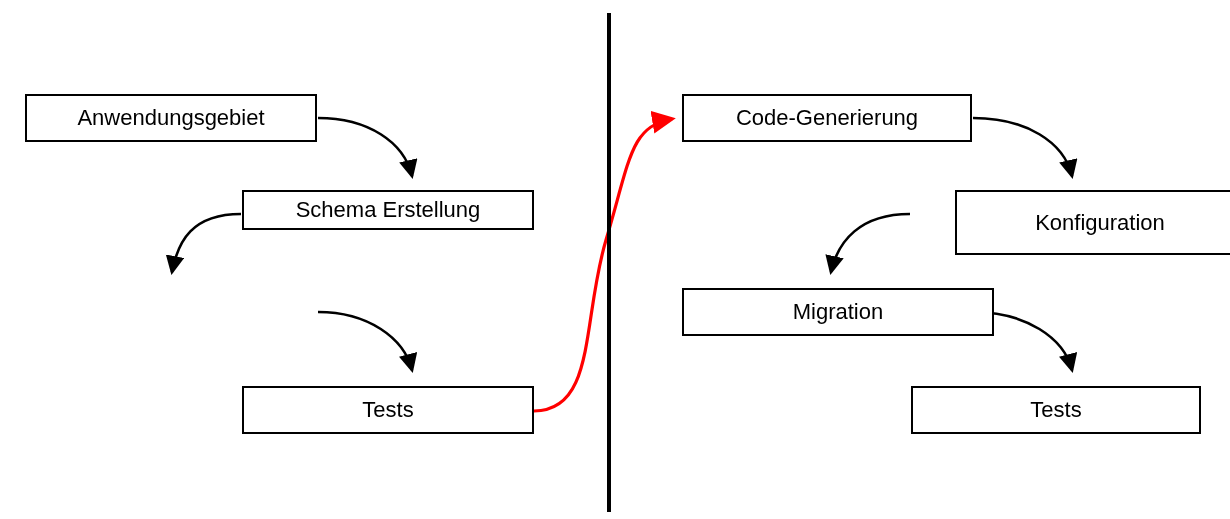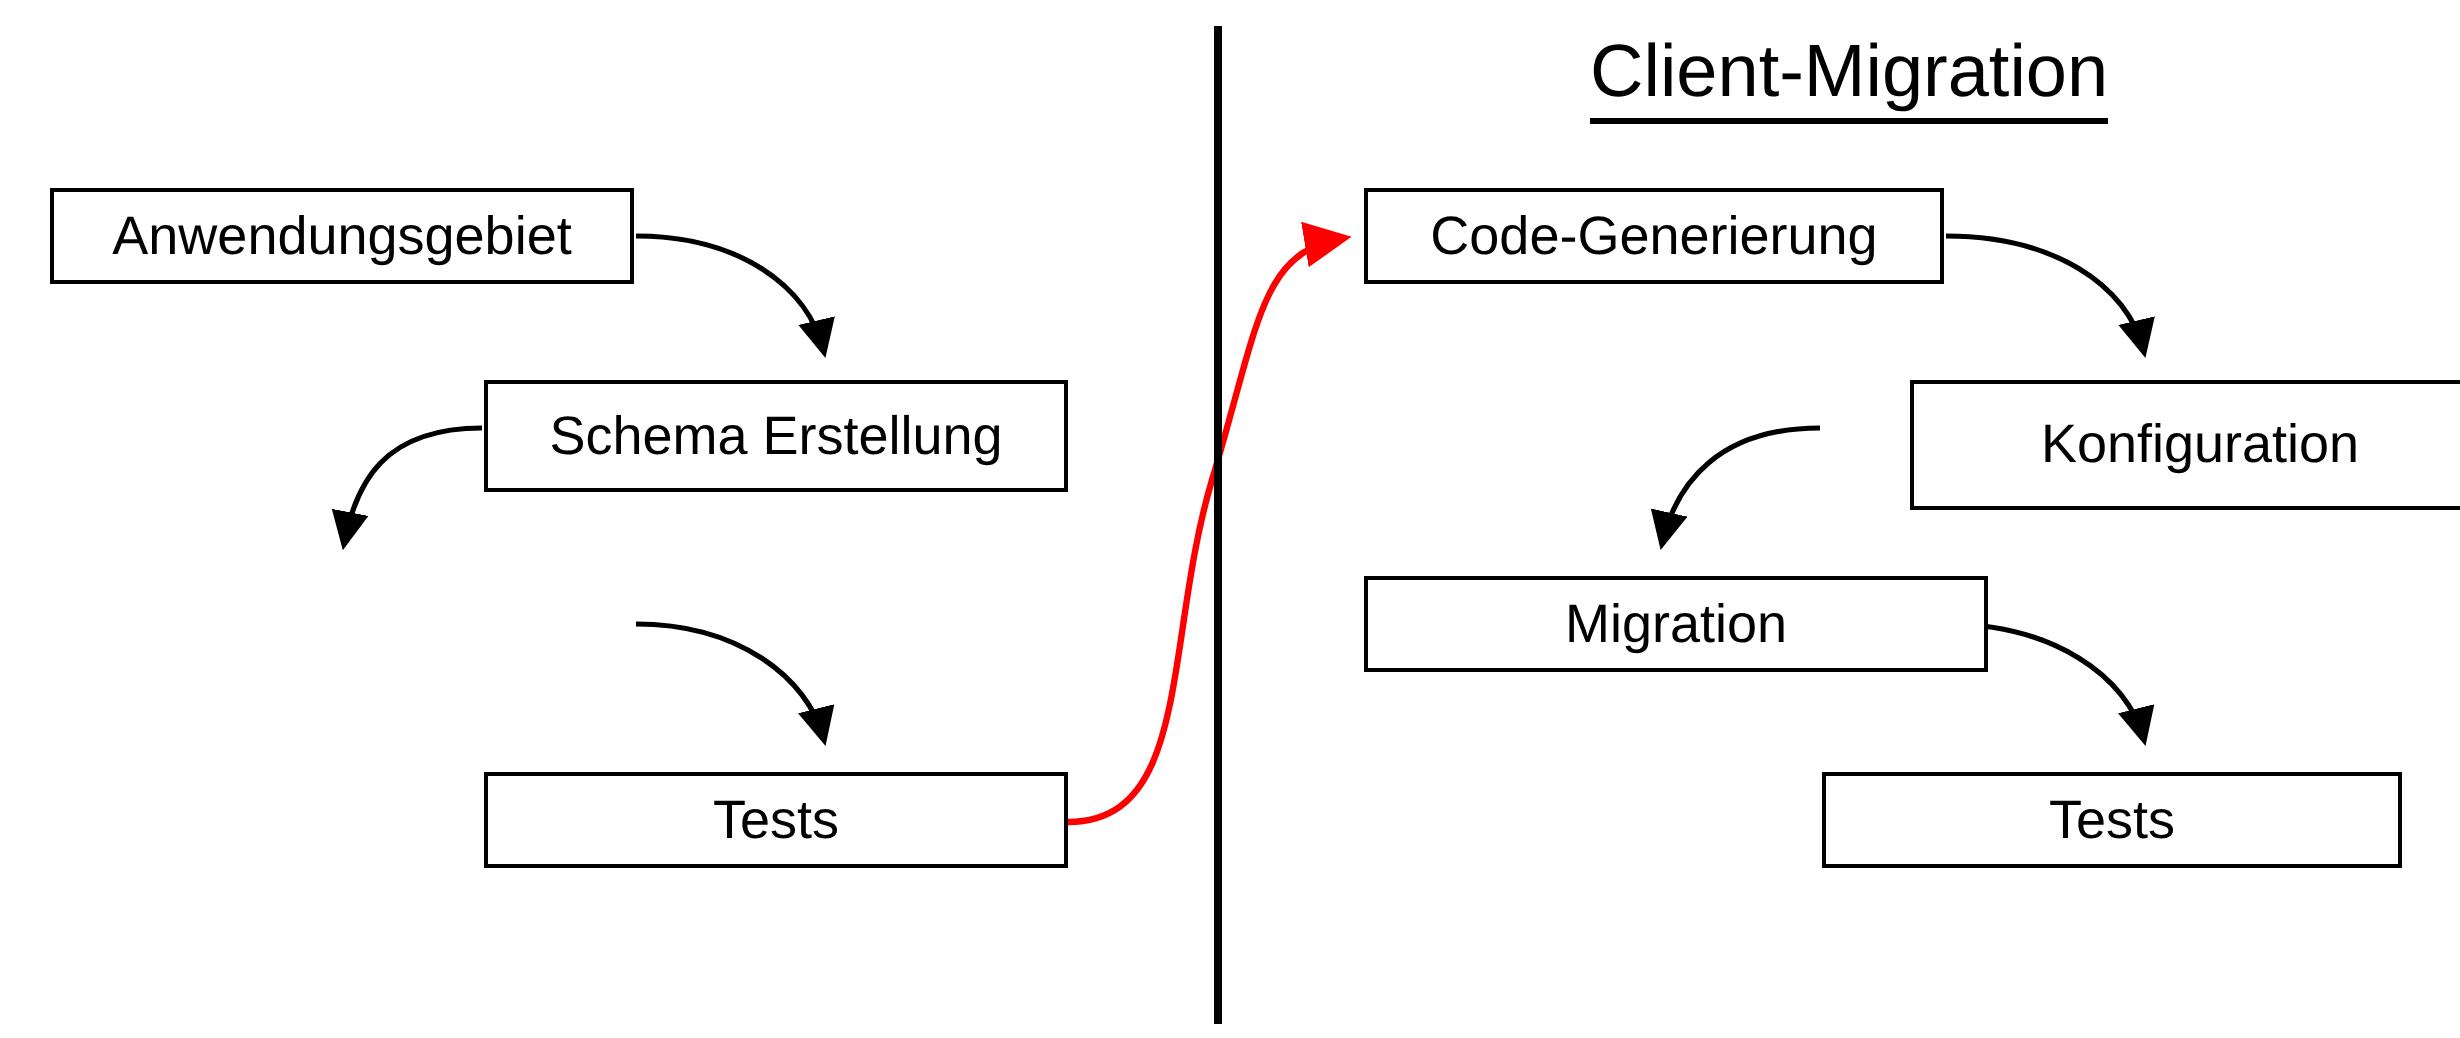--- a/index.html
+++ b/index.html
@@ -33,29 +33,29 @@
 
   
   .node{
     position:absolute;
     box-sizing:border-box;
     border:2px solid #000000;
     background:#ffffff;
     display:flex;
     align-items:center;
     justify-content:center;
-    font-size:27px;
+    font-size:22px;
     color:#000000;
     white-space:nowrap;
     z-index:3;
   }
 
   
   #node-anwendungsgebiet { left:25px;  top:94px;  width:292px; height:48px; }
-  #node-schema           { left:242px; top:190px; width:292px; height:56px; }
+  #node-schema           { left:242px; top:190px; width:292px; height:40px; }
   #node-laufzeit         { left:25px;  top:288px; width:292px; height:48px; }
   #node-tests-server     { left:242px; top:386px; width:292px; height:48px; }
   
   #node-codegen          { left:682px; top:94px;  width:290px; height:48px; }
   #node-konfiguration    { left:955px; top:190px; width:290px; height:65px; }
   #node-migration        { left:682px; top:288px; width:312px; height:48px; }
   #node-tests-client     { left:911px; top:386px; width:290px; height:48px; }
 
   
   #wires{
@@ -74,21 +74,20 @@
     background:#000000;
     z-index:4;
   }
 </style>
 </head>
 <body>
 
 <div id="canvas">
 
 
-  <div class="col-title" id="title-right">Client-Migration</div>
 
   <svg id="wires" viewBox="0 0 1230 519" xmlns="http://www.w3.org/2000/svg">
     <defs>
       <marker id="arrow-black" markerWidth="10" markerHeight="10" refX="6.2" refY="3.6" orient="auto" markerUnits="strokeWidth">
         <path d="M0,0 L0,7.2 L7.4,3.6 z" fill="#000000"></path>
       </marker>
       <marker id="arrow-red" markerWidth="10" markerHeight="10" refX="6.2" refY="3.6" orient="auto" markerUnits="strokeWidth">
         <path d="M0,0 L0,7.2 L7.4,3.6 z" fill="#ff0000"></path>
       </marker>
     </defs>

